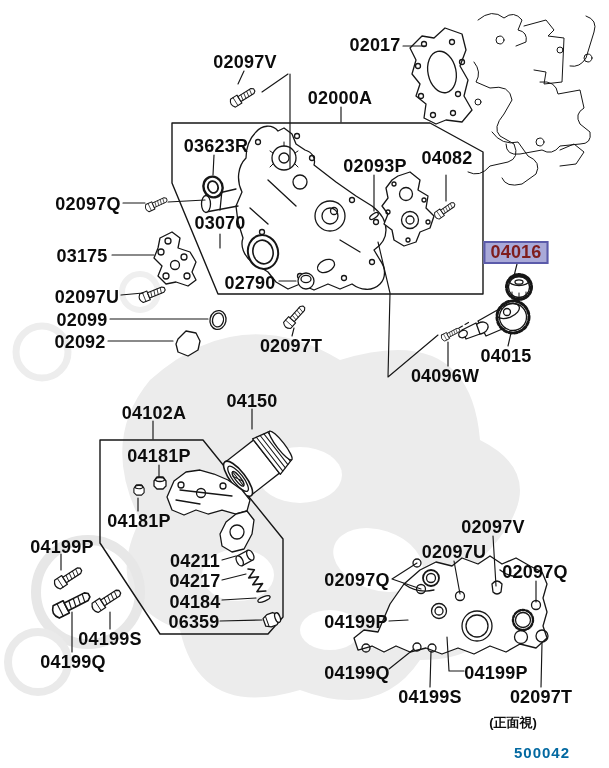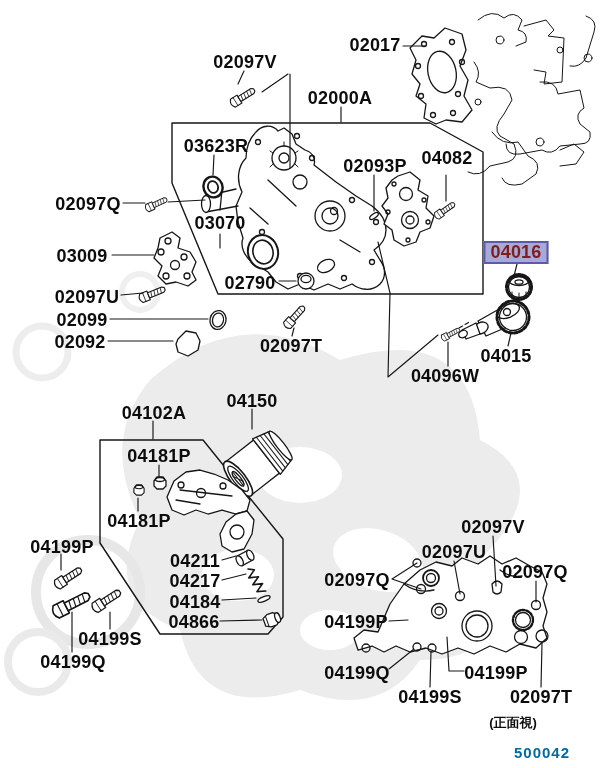--- a/index.html
+++ b/index.html
@@ -321,38 +321,38 @@
 </svg>
 
 <div class="part-label" style="left:245px;top:52px">02097V</div>
 <div class="part-label" style="left:375px;top:35px">02017</div>
 <div class="part-label" style="left:340px;top:88px">02000A</div>
 <div class="part-label" style="left:216px;top:136px">03623R</div>
 <div class="part-label" style="left:375px;top:156px">02093P</div>
 <div class="part-label" style="left:447px;top:148px">04082</div>
 <div class="part-label" style="left:88px;top:194px">02097Q</div>
 <div class="part-label" style="left:220px;top:213px">03070</div>
-<div class="part-label" style="left:82px;top:246px">03009</div>
+<div class="part-label" style="left:82px;top:246px">03175</div>
 <div class="part-label" style="left:87px;top:287px">02097U</div>
 <div class="part-label" style="left:250px;top:273px">02790</div>
 <div class="part-label" style="left:82px;top:310px">02099</div>
 <div class="part-label" style="left:80px;top:332px">02092</div>
 <div class="part-label" style="left:291px;top:336px">02097T</div>
 <div class="part-label hl" style="left:516px;top:241px">04016</div>
 <div class="part-label" style="left:506px;top:346px">04015</div>
 <div class="part-label" style="left:445px;top:366px">04096W</div>
 <div class="part-label" style="left:154px;top:403px">04102A</div>
 <div class="part-label" style="left:252px;top:391px">04150</div>
 <div class="part-label" style="left:159px;top:446px">04181P</div>
 <div class="part-label" style="left:139px;top:511px">04181P</div>
 <div class="part-label" style="left:62px;top:537px">04199P</div>
 <div class="part-label" style="left:195px;top:551px">04211</div>
 <div class="part-label" style="left:195px;top:571px">04217</div>
 <div class="part-label" style="left:195px;top:592px">04184</div>
-<div class="part-label" style="left:194px;top:612px">04866</div>
+<div class="part-label" style="left:194px;top:612px">06359</div>
 <div class="part-label" style="left:110px;top:629px">04199S</div>
 <div class="part-label" style="left:73px;top:652px">04199Q</div>
 <div class="part-label" style="left:493px;top:517px">02097V</div>
 <div class="part-label" style="left:454px;top:542px">02097U</div>
 <div class="part-label" style="left:535px;top:562px">02097Q</div>
 <div class="part-label" style="left:357px;top:570px">02097Q</div>
 <div class="part-label" style="left:356px;top:612px">04199P</div>
 <div class="part-label" style="left:357px;top:663px">04199Q</div>
 <div class="part-label" style="left:496px;top:663px">04199P</div>
 <div class="part-label" style="left:430px;top:687px">04199S</div>

